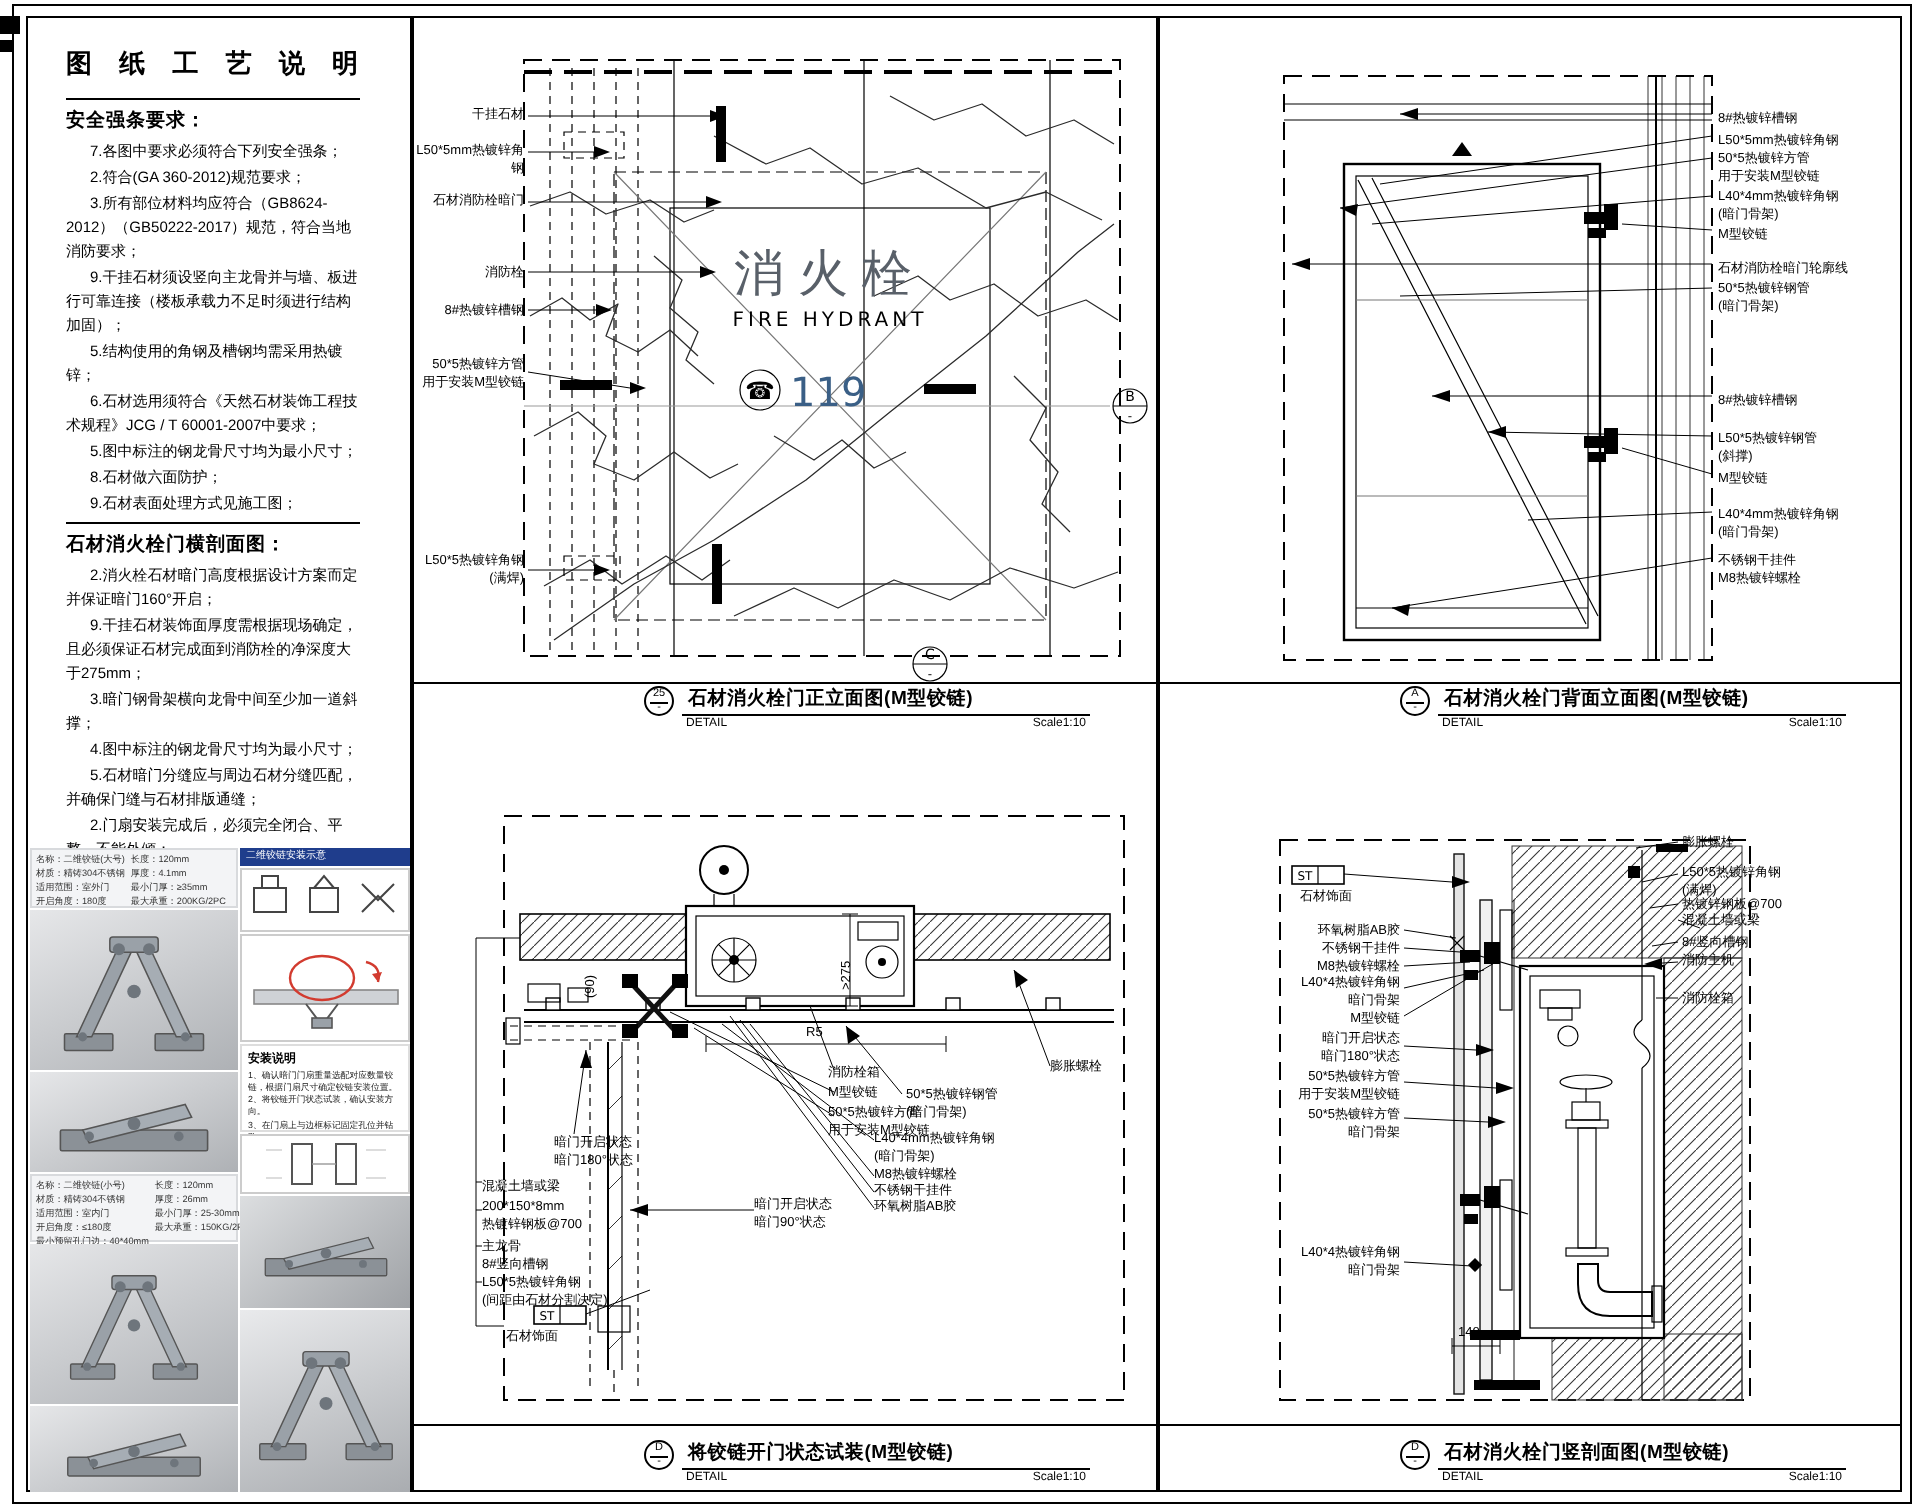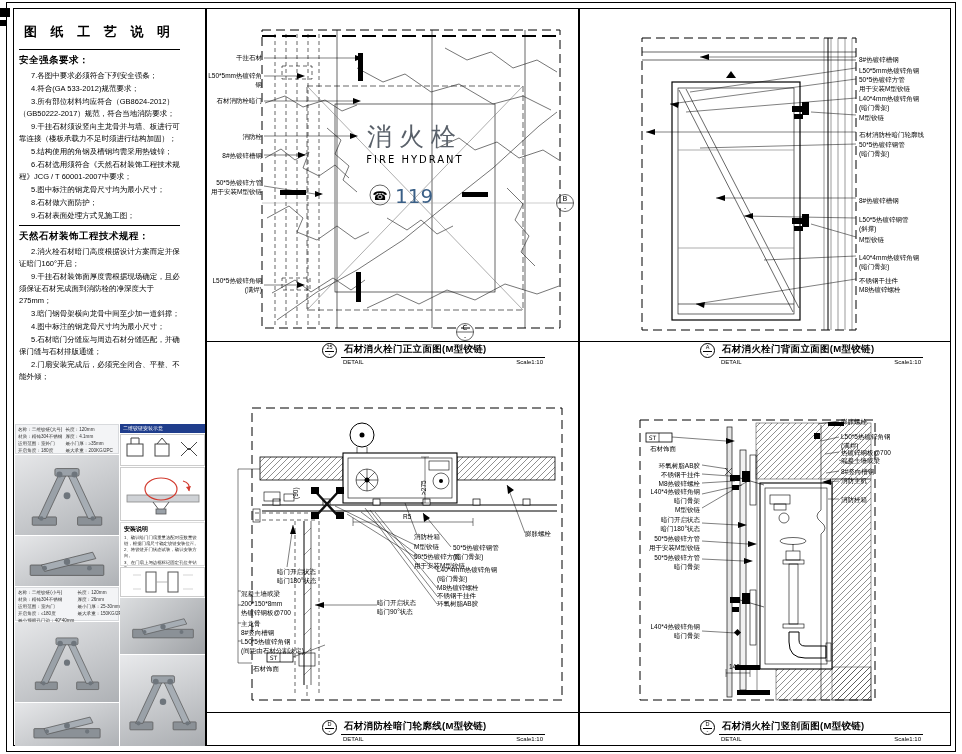--- a/index.html
+++ b/index.html
@@ -9,21 +9,21 @@
   .b-outer{left:6px;top:2px;width:948px;height:748px;border:1px solid #000}
   .b-inner{left:13px;top:8px;width:936px;height:736px;border:1.5px solid #000}
   .vdiv{width:1.5px;background:#000}
   .hrule{height:1px;background:#000}
   .mark{background:#000}
   .quad{position:absolute}
   .quad svg{position:absolute;left:0;top:0}
   .lbl{position:absolute;font-size:6.5px;line-height:1.45;white-space:pre-line;color:#000}
   .lbl.r{text-align:right}
   .rot{transform:rotate(-90deg);transform-origin:left top;white-space:nowrap}
-  .doc{left:15px;top:9px;width:172px;height:736px;padding:12px 7px 0 4px;box-sizing:border-box}
+  .doc{left:15px;top:9px;width:172px;height:736px;padding:12px 7px 0 18px;box-sizing:border-box}
   .doc-title{font-size:13px;font-weight:bold;letter-spacing:5px;text-align:center;margin:2px 0 8px;white-space:nowrap}
   .rule2{border:none;border-top:1.5px solid #000;margin:3px 0 4px}
   .sec-h{font-size:9.5px;font-weight:bold;margin:2px 0 3px;letter-spacing:.5px}
   .di{font-size:7.5px;line-height:1.6;margin:0 0 1px;text-indent:1.6em}
   .prod{left:15px;top:424px;width:190px;height:322px;display:flex;gap:1px;background:#fff;overflow:hidden}
   .pcol{display:flex;flex-direction:column;gap:1px}
   .pcol.l{width:104px}.pcol.r{width:85px}
   .spec{background:#f3f4f6;border:1px solid #d8dadd;display:flex;gap:3px;padding:2px;box-sizing:border-box;flex:none}
   .spec .c{display:flex;flex-direction:column;gap:1px}
   .sp{font-size:4.6px;line-height:1.3;color:#333;white-space:nowrap}
@@ -87,30 +87,30 @@
   <div class="abs vdiv" style="left:205px;top:8px;height:737px"></div>
   <div class="abs vdiv" style="left:578px;top:8px;height:737px"></div>
   <div class="abs hrule" style="left:206px;top:341px;width:744px"></div>
   <div class="abs hrule" style="left:206px;top:712px;width:744px"></div>
 
   <div class="abs doc">
     <div class="doc-title">图 纸 工 艺 说 明</div>
     <hr class="rule2">
     <div class="sec-h">安全强条要求：</div>
     <p class="di">7.各图中要求必须符合下列安全强条；</p>
-    <p class="di">4.符合(GA 533-2012)规范要求；</p>
+    <p class="di">2.符合(GA 360-2012)规范要求；</p>
     <p class="di">3.所有部位材料均应符合（GB8624-2012）（GB50222-2017）规范，符合当地消防要求；</p>
     <p class="di">9.干挂石材须设竖向主龙骨并与墙、板进行可靠连接（楼板承载力不足时须进行结构加固）；</p>
     <p class="di">5.结构使用的角钢及槽钢均需采用热镀锌；</p>
     <p class="di">6.石材选用须符合《天然石材装饰工程技术规程》JCG / T 60001-2007中要求；</p>
     <p class="di">5.图中标注的钢龙骨尺寸均为最小尺寸；</p>
     <p class="di">8.石材做六面防护；</p>
     <p class="di">9.石材表面处理方式见施工图；</p>
     <hr class="rule2">
-    <div class="sec-h">天然石材装饰工程技术规程：</div>
+    <div class="sec-h">石材消火栓门横剖面图：</div>
     <p class="di">2.消火栓石材暗门高度根据设计方案而定并保证暗门160°开启；</p>
     <p class="di">9.干挂石材装饰面厚度需根据现场确定，且必须保证石材完成面到消防栓的净深度大于275mm；</p>
     <p class="di">3.暗门钢骨架横向龙骨中间至少加一道斜撑；</p>
     <p class="di">4.图中标注的钢龙骨尺寸均为最小尺寸；</p>
     <p class="di">5.石材暗门分缝应与周边石材分缝匹配，并确保门缝与石材排版通缝；</p>
     <p class="di">2.门扇安装完成后，必须完全闭合、平整、不能外倾；</p>
   </div>
 
   <div class="abs prod">
     <div class="pcol l">
@@ -511,21 +511,21 @@
       </div>
     </div>
   </div>
 
   <div class="dtitle" style="left:322px;top:720px">
     <div class="bubble">
       <span class="t">D</span>
         <span class="b">-</span>
     </div>
     <div class="dt-body">
-      <div class="dt-main">石材消防栓暗门轮廓线(M型铰链)</div>
+      <div class="dt-main">将铰链开门状态试装(M型铰链)</div>
       <div class="dt-sub">
         <span>DETAIL</span>
         <span>Scale1:10</span>
       </div>
     </div>
   </div>
 
   <div class="dtitle" style="left:700px;top:720px">
     <div class="bubble">
       <span class="t">D</span>

